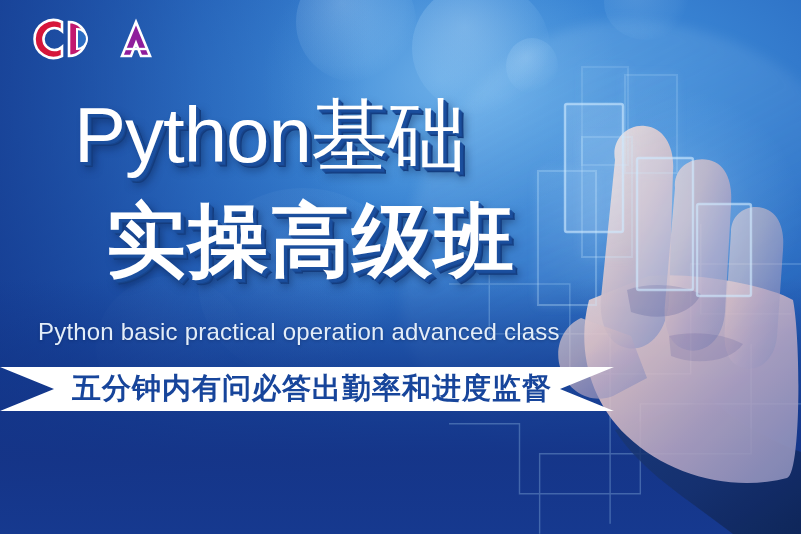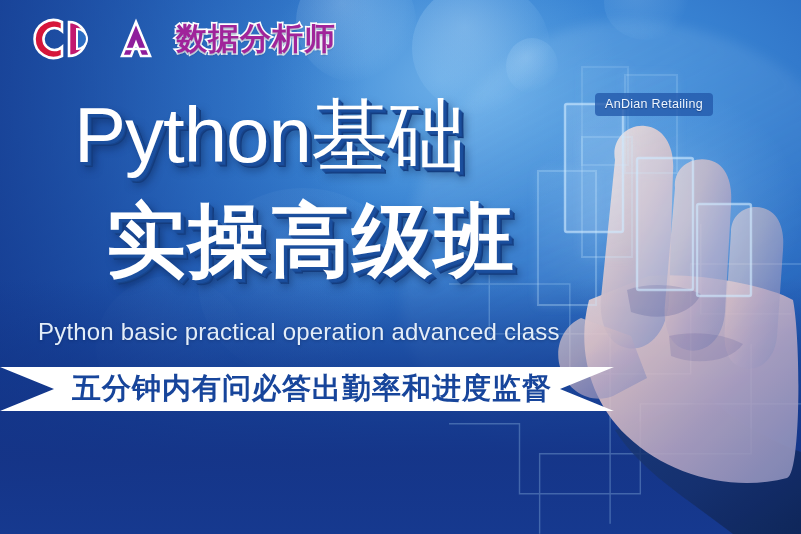--- a/index.html
+++ b/index.html
@@ -286,37 +286,35 @@
     </g>
   </svg>
 
   <div class="photo">
     <div class="panel p1"></div>
     <div class="panel p2"></div>
     <div class="panel p3"></div>
     <div class="panel p4"></div>
   </div>
 
-  <div class="andian-tag">AnDian Retailing</div>
 
 
   <div class="logo">
     <svg class="logo-mark" width="150" height="46" viewBox="0 0 150 46">
       <g stroke="#ffffff" stroke-width="2.6" fill="none">
 
         <path d="M40 6 A19 19 0 1 0 40 40 L40 31 A11 11 0 1 1 40 15 Z" fill="#d6163a"></path>
 
         <path d="M47 6 L47 40 A17 17 0 0 0 47 6 Z" fill="#c2186f"></path>
         <path d="M55 13 L55 33 A10 10 0 0 0 55 13 Z" fill="#2a6cc2" stroke="#ffffff" stroke-width="2"></path>
 
         <path d="M100 40 L114 6 L128 40 L119 40 L114 27 L109 40 Z" fill="#8f1e9c"></path>
         <path d="M104 33 L124 33" stroke="#ffffff" stroke-width="2.4"></path>
       </g>
     </svg>
-    <span class="logo-cn">数据分析师</span>
   </div>
 
   <div class="headline">
     <div class="line1">Python基础</div>
     <div class="line2">实操高级班</div>
     <div class="subtitle">Python basic practical operation advanced class</div>
   </div>
 
   <div class="ribbon-wrap">
     <div class="ribbon"></div>

